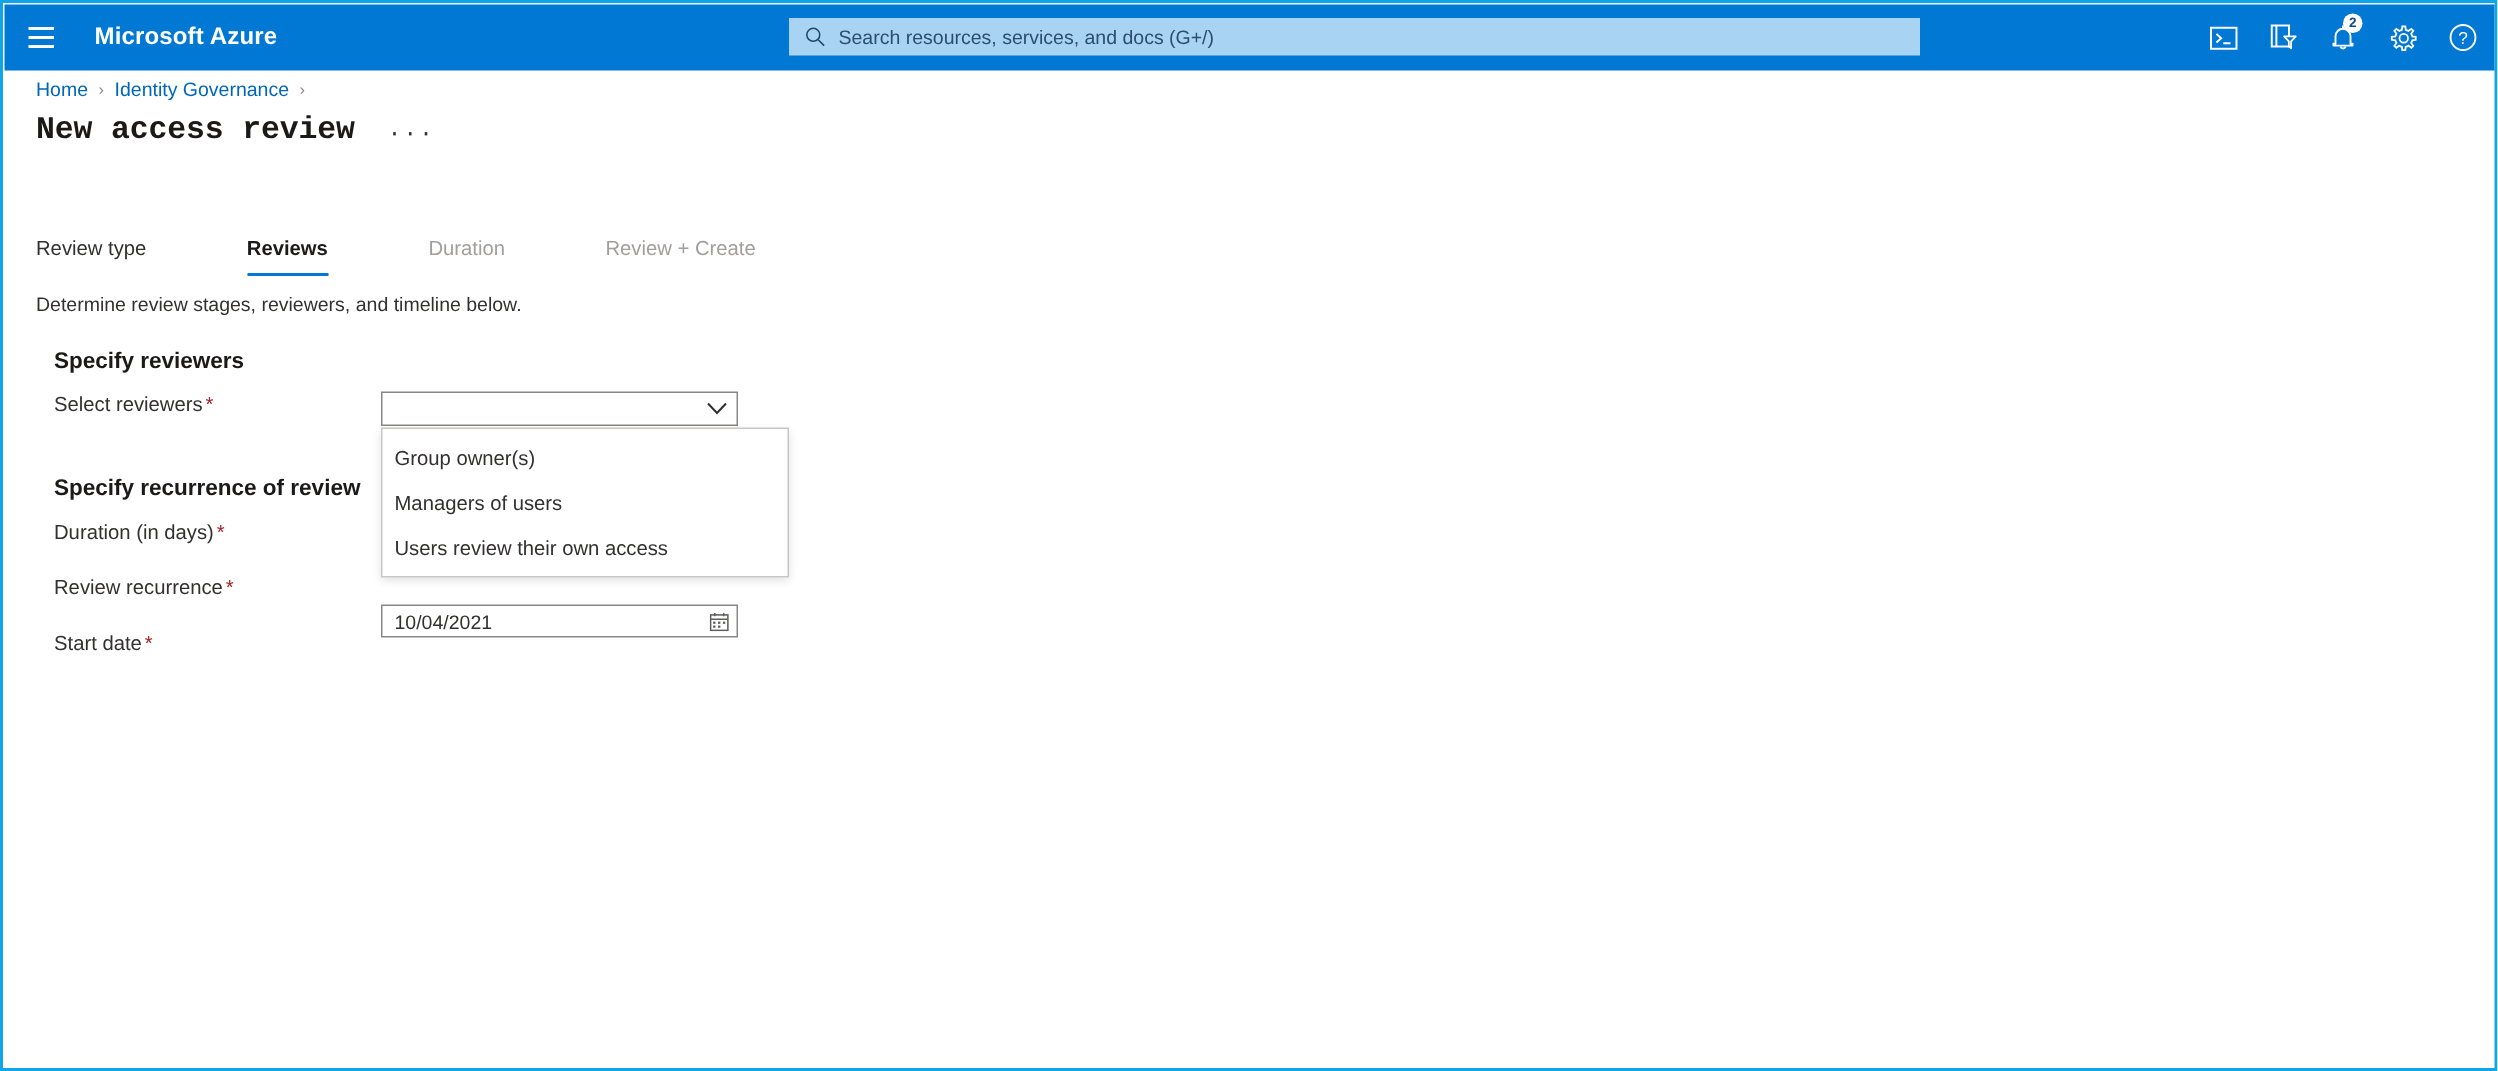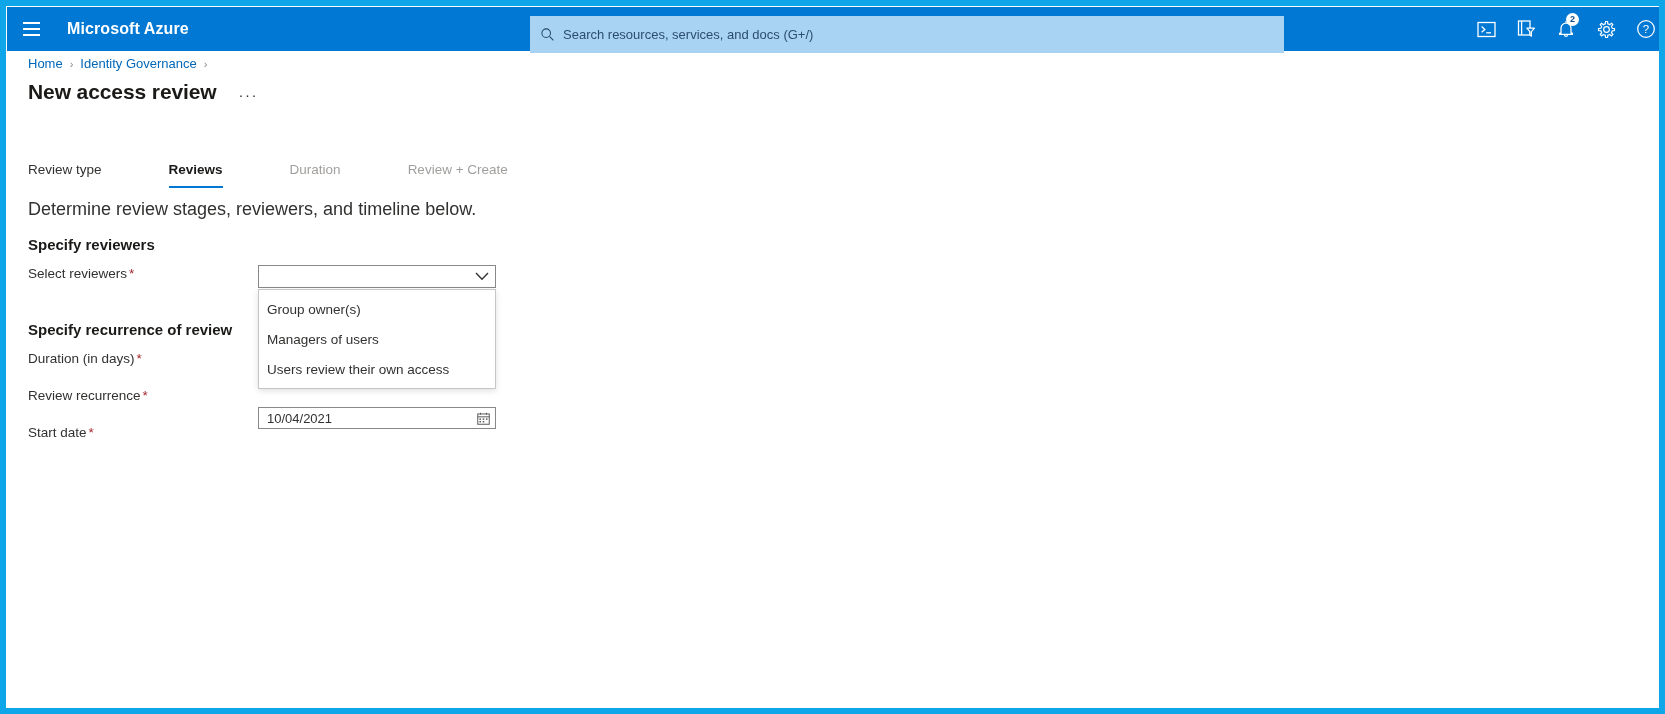--- a/index.html
+++ b/index.html
@@ -12,21 +12,21 @@
     background: #ffffff;
     font-family: "Liberation Sans", sans-serif;
     -webkit-font-smoothing: antialiased;
     overflow: hidden;
   }
   .page {
     position: relative;
     width: 1665px;
     height: 714px;
     box-sizing: border-box;
-    border: 6px solid #0ea5e9;
+    border: 2px solid #0ea5e9;
     background: #ffffff;
     overflow: hidden;
   }
 
   
   .topbar {
     position: absolute;
     left: 1px; top: 1px;
     width: 1663px;
     height: 44px;
@@ -53,21 +53,21 @@
     font-weight: bold;
     margin-left: 14px;
     letter-spacing: 0.1px;
     white-space: nowrap;
   }
   .searchwrap {
     position: absolute;
     left: 523px;
     top: 9px;
     width: 754px;
-    height: 37px;
+    height: 25px;
     background: #a9d3f2;
     display: flex;
     align-items: center;
     padding: 0 10px;
     box-sizing: border-box;
   }
   .searchwrap .mag {
     width: 15px; height: 15px;
     flex: 0 0 auto;
     margin-right: 8px;
@@ -137,20 +137,21 @@
     display: inline-block;
   }
 
   
   .titlerow {
     position: absolute;
     left: 22px;
     top: 74px;
     display: flex;
     align-items: center;
+    font-family: Liberation Mono, monospace;
   }
   .page-title {
     font-size: 21px;
     font-weight: 600;
     color: #1b1a19;
     letter-spacing: -0.1px;
   }
   .title-ellipsis {
     margin-left: 22px;
     color: #323130;
@@ -188,28 +189,28 @@
   .tab.disabled {
     color: #a19f9d;
     cursor: default;
   }
 
   
   .description {
     position: absolute;
     left: 22px;
     top: 193px;
-    font-size: 18px;
+    font-size: 13px;
     color: #323130;
   }
 
   
   .form {
     position: absolute;
-    left: 22px;
+    left: 34px;
     top: 230px;
     width: 700px;
   }
   .section-head {
     font-size: 15px;
     font-weight: bold;
     color: #1b1a19;
     margin: 0 0 13px 0;
   }
   .field-row {
@@ -257,21 +258,21 @@
     display: flex;
     align-items: center;
     justify-content: center;
     flex: 0 0 auto;
   }
 
   .dropdown {
     position: absolute;
     left: 252px;
     top: 283px;
-    width: 238px;
+    width: 272px;
     background: #ffffff;
     border: 1px solid #c8c6c4;
     box-shadow: 0 2px 6px rgba(0,0,0,0.12);
     padding: 4px 0 4px 0;
     z-index: 20;
     box-sizing: border-box;
   }
   .dd-item {
     height: 30px;
     display: flex;

